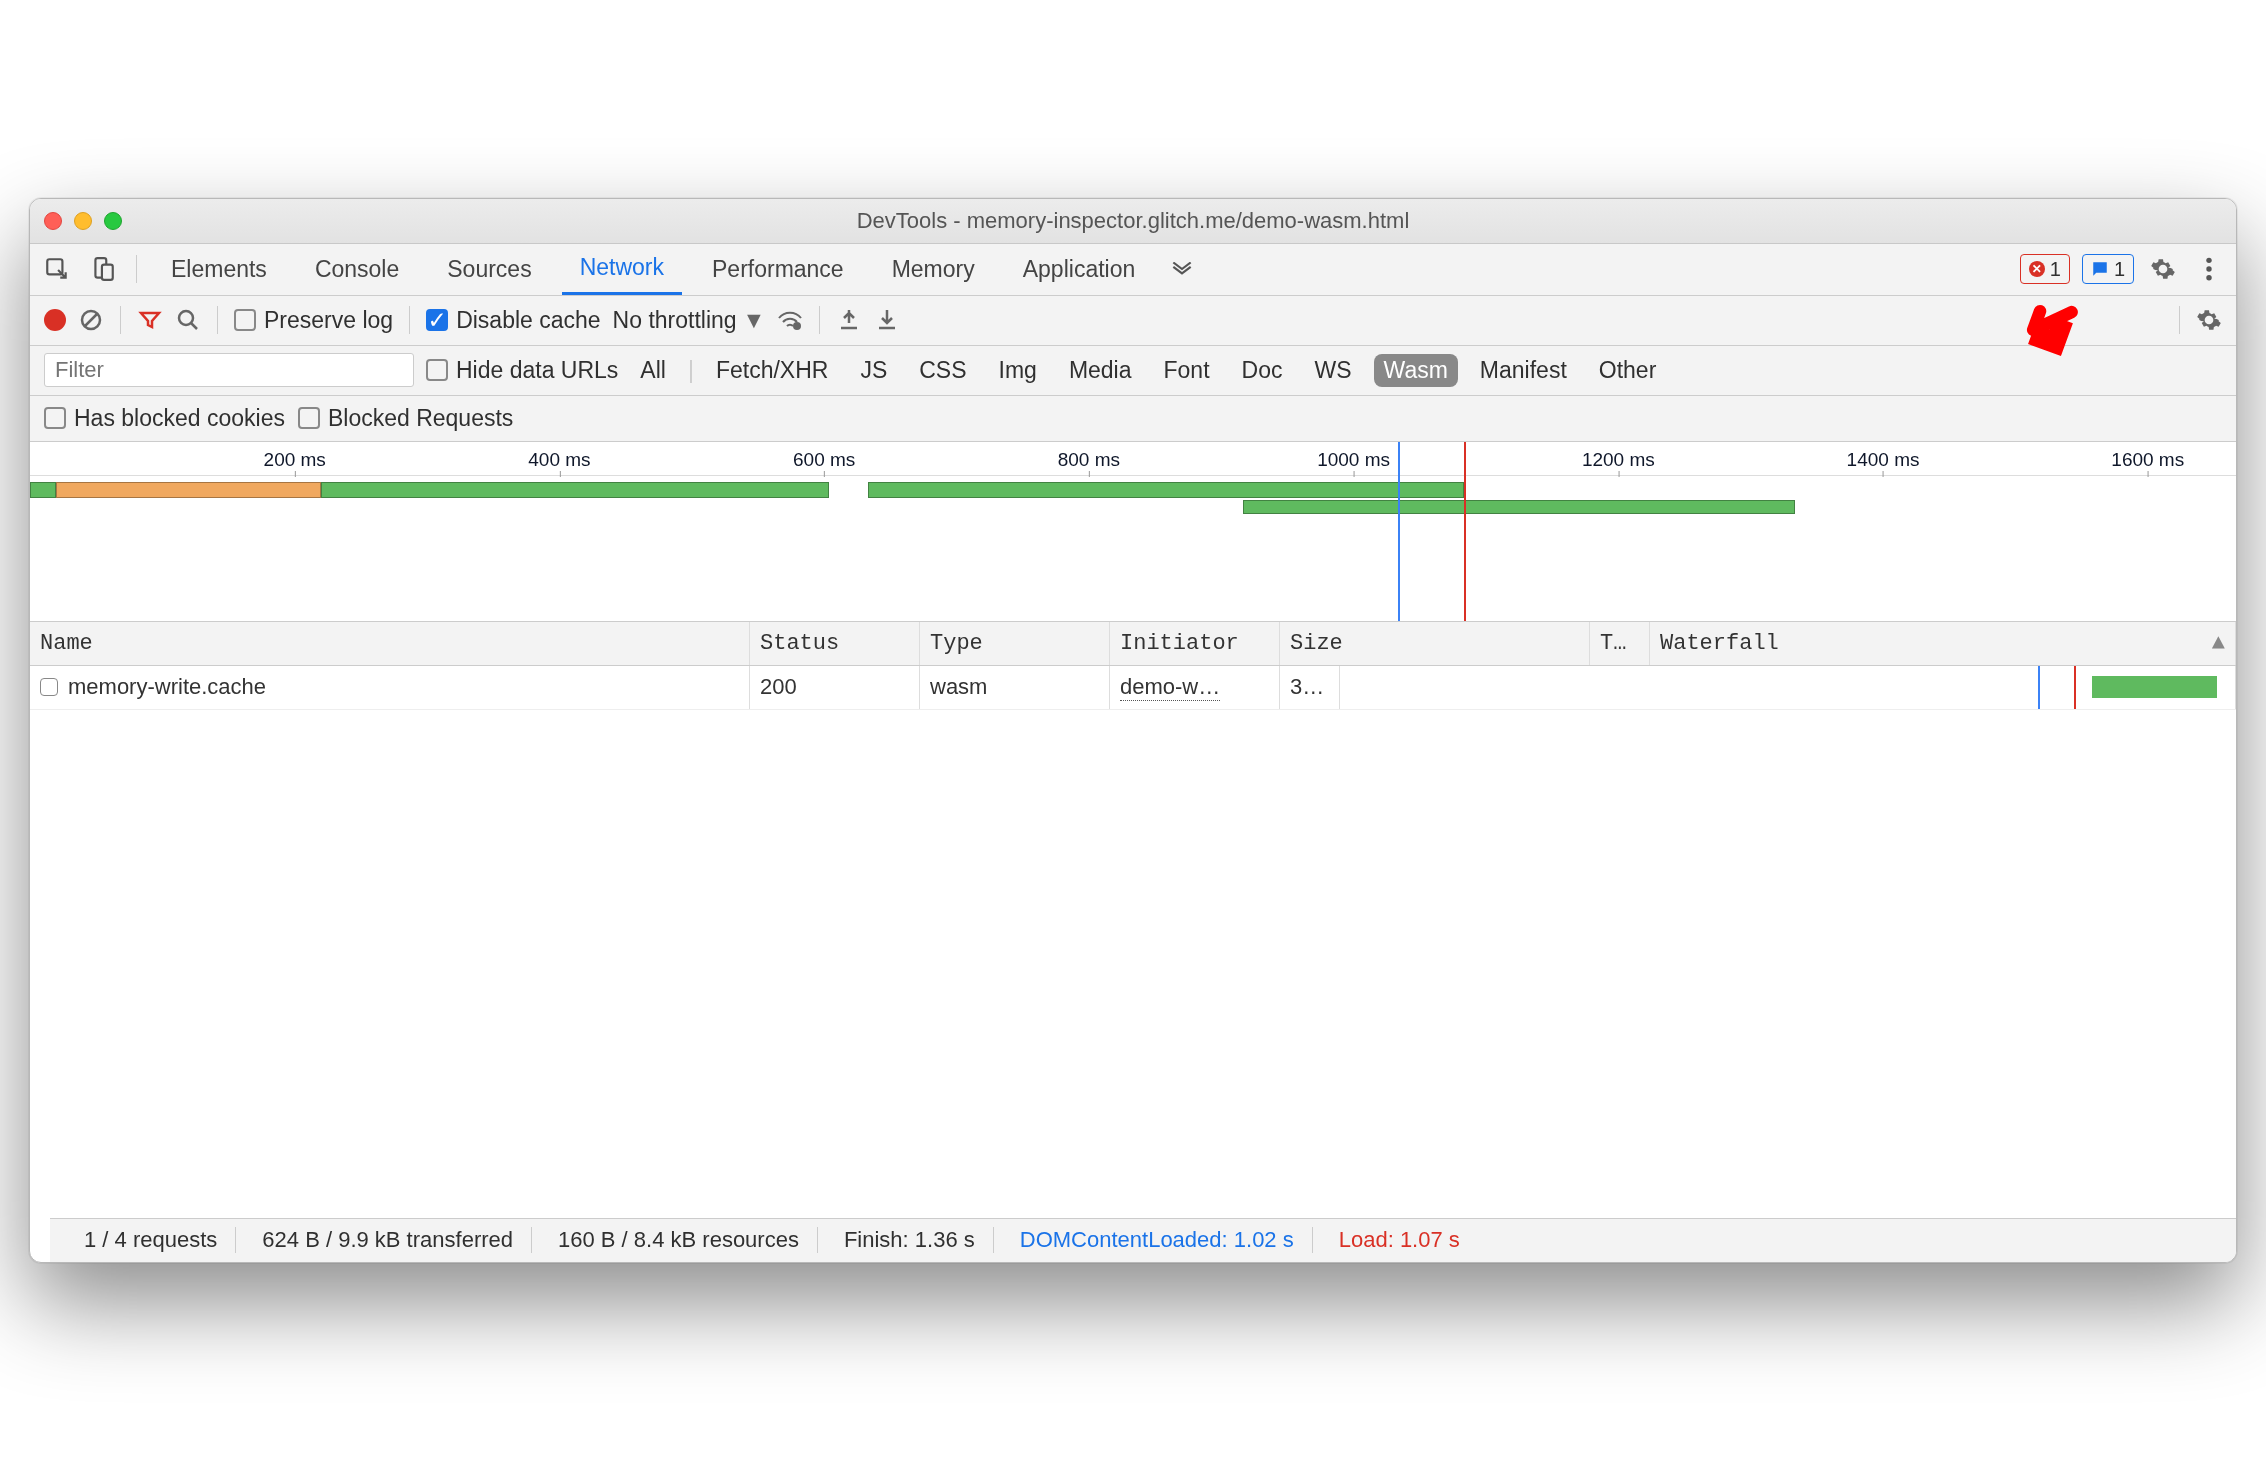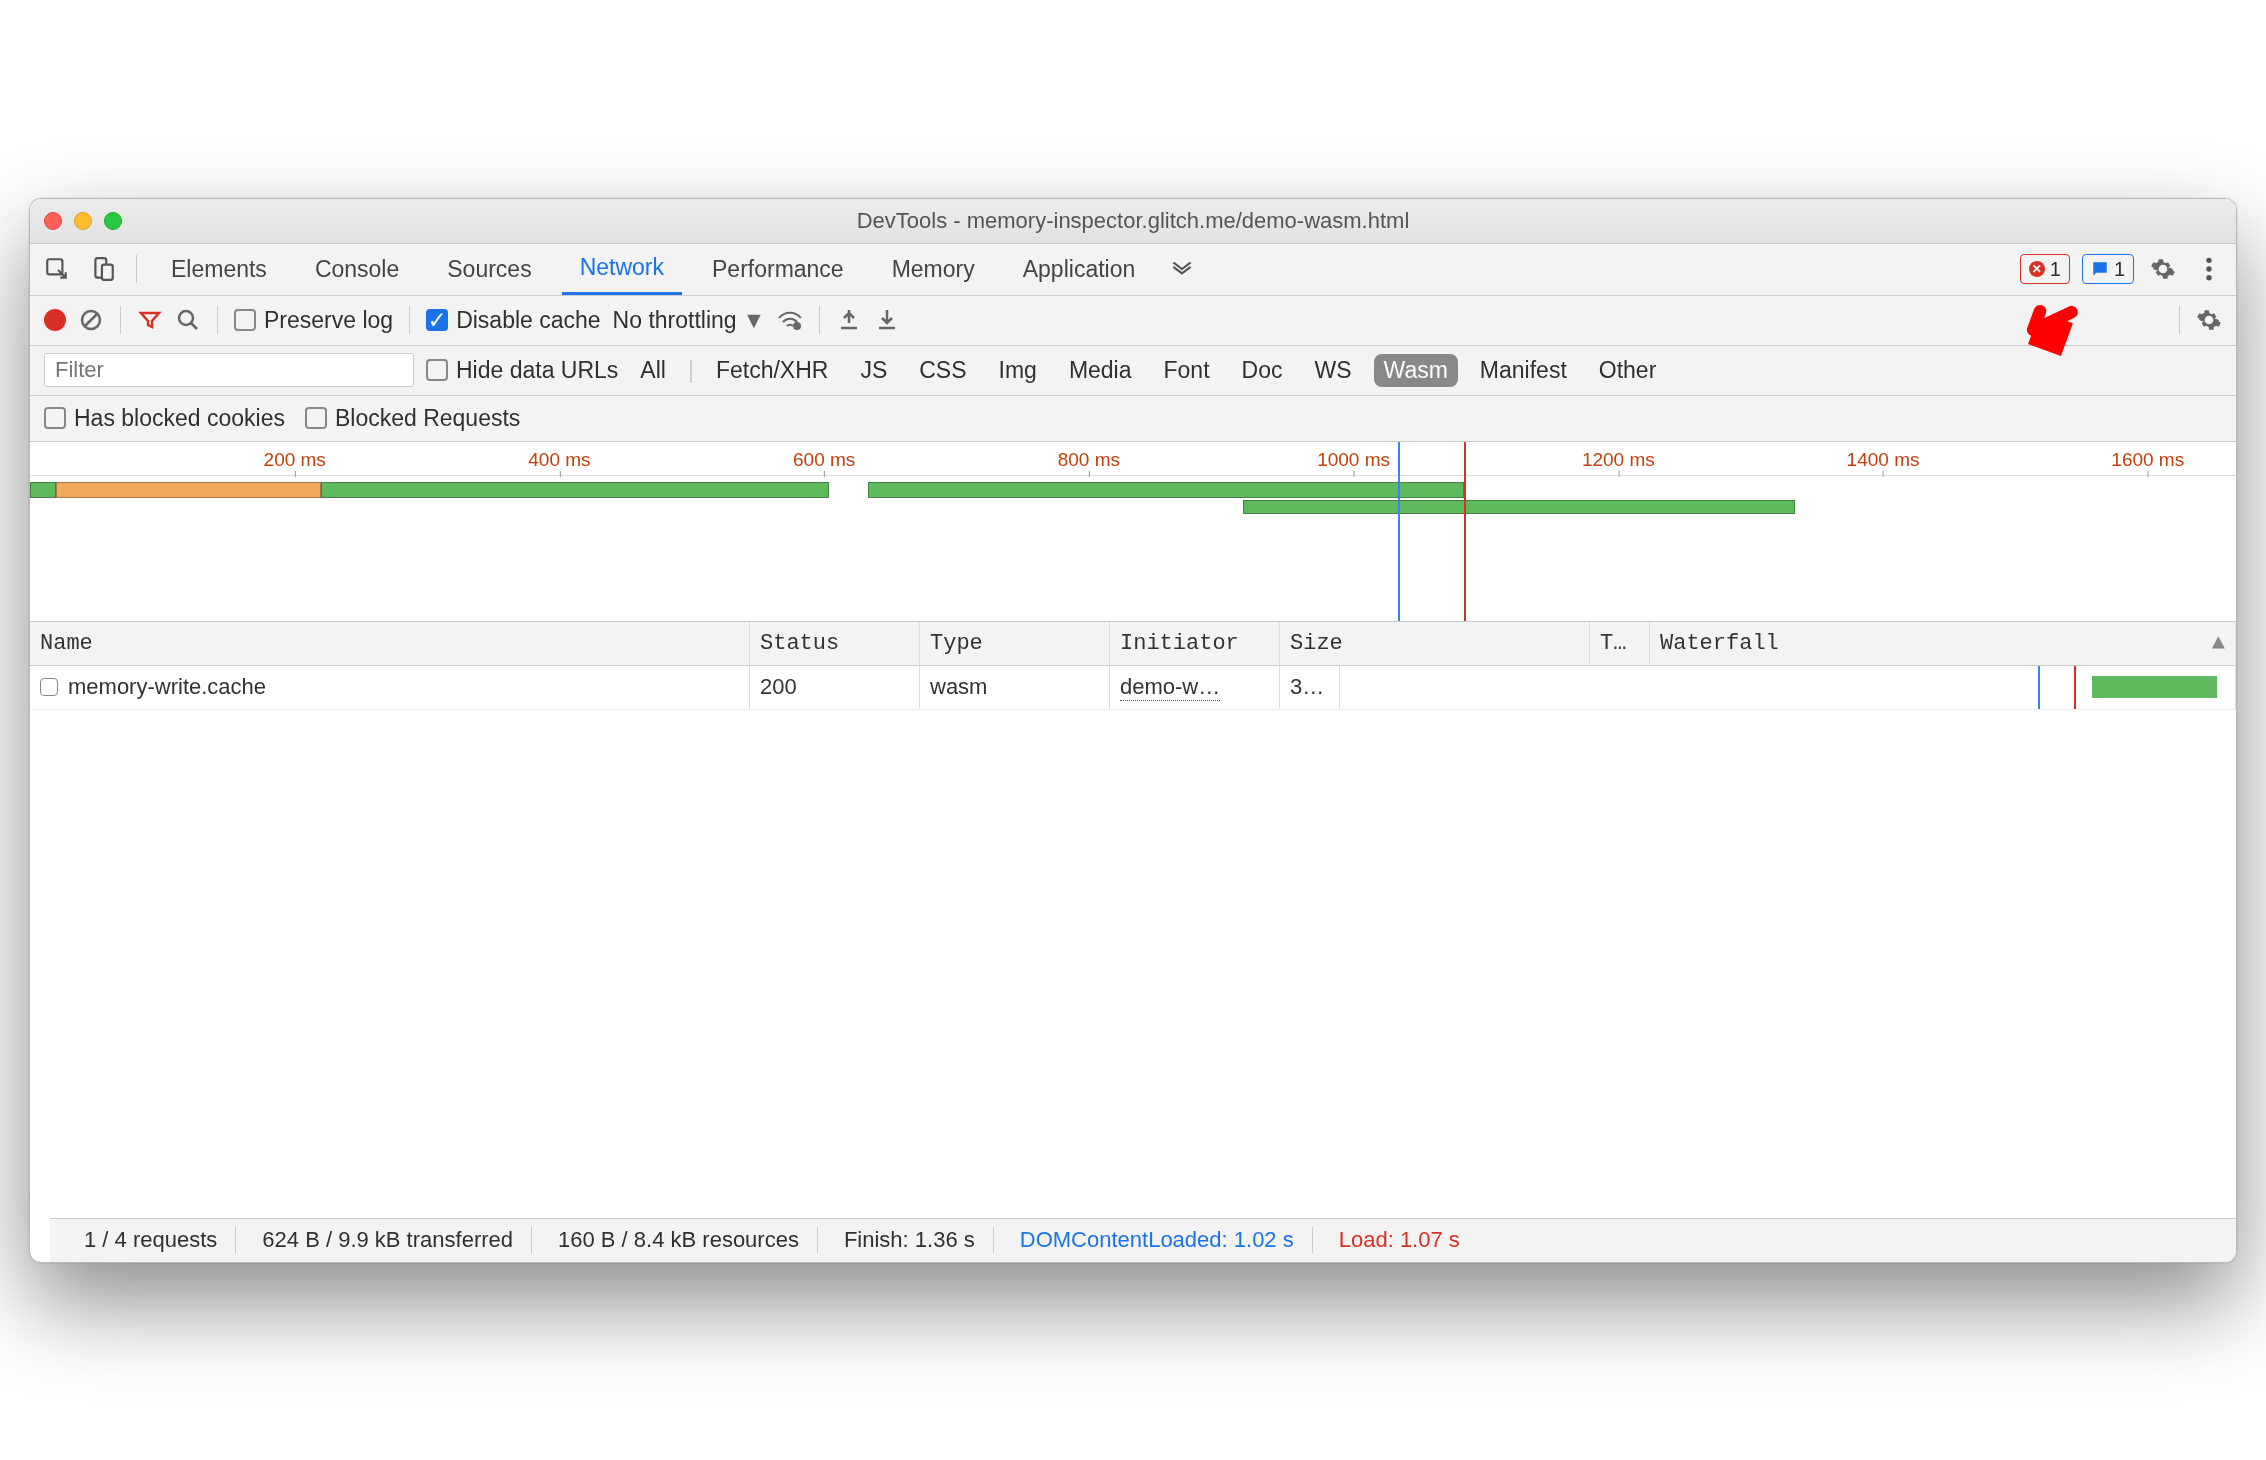--- a/index.html
+++ b/index.html
@@ -110,32 +110,32 @@
 .chip{padding:3px 10px;border-radius:8px;}
 .chip.on{background:#888;color:#fff;}
 
 .toolbar3 {
   height: 46px;
   border-bottom: 1px solid #ccc;
   background:#f3f3f3;
   display:flex;
   align-items:center;
   padding:0 14px;
-  gap:20px;
+  gap:13px;
   font-size:23px;
 }
 
 .overview {
   height: 180px;
   border-bottom: 1px solid #ccc;
   background:#fff;
   position:relative;
 }
 .ticks{position:absolute;top:0;left:0;right:0;height:34px;border-bottom:1px solid #ddd;}
-.tick{position:absolute;top:7px;font-size:19px;color:#c2410c;transform:translateX(-50%);}
+.tick{position:absolute;top:7px;font-size:19px;color:#0f172a;transform:translateX(-50%);}
 .tick::after{content:"";position:absolute;left:50%;top:22px;width:1px;height:6px;background:#999;}
 .ovbars{position:absolute;top:38px;left:0;right:0;height:24px;}
 .bar{position:absolute;height:16px;top:2px;border:1px solid rgba(0,0,0,0.3);}
 .b-orange{background:#f0a85f;}
 .b-green{background:#5fba5f;}
 .vline{position:absolute;top:0;bottom:0;width:2px;}
 .vl-blue{background:#3b82f6;}
 .vl-red{background:#d93025;}
 
 .table-area{flex:1;display:flex;flex-direction:column;min-height:0;}

